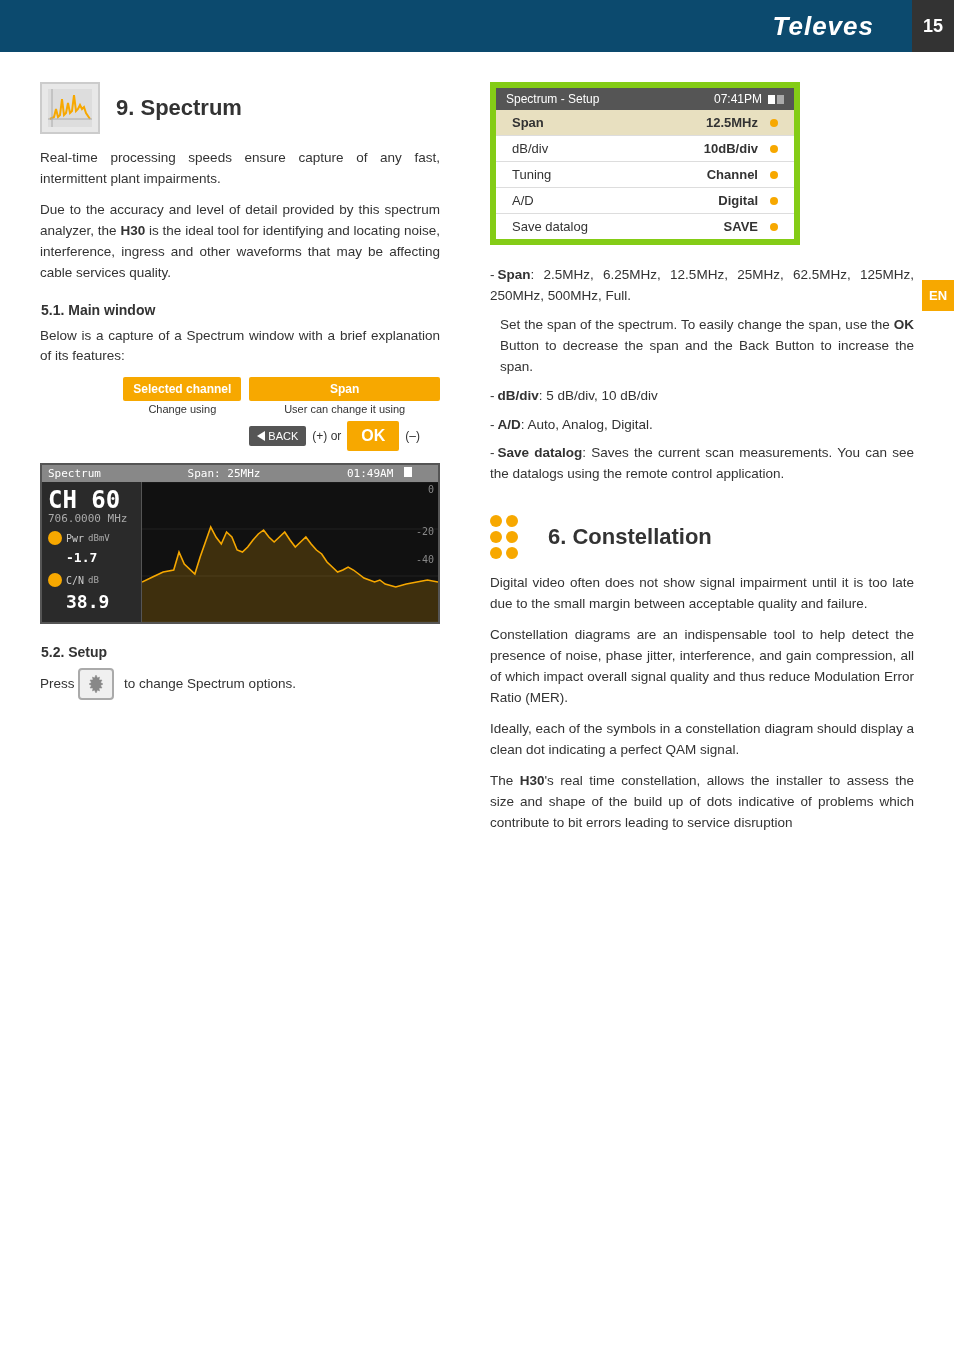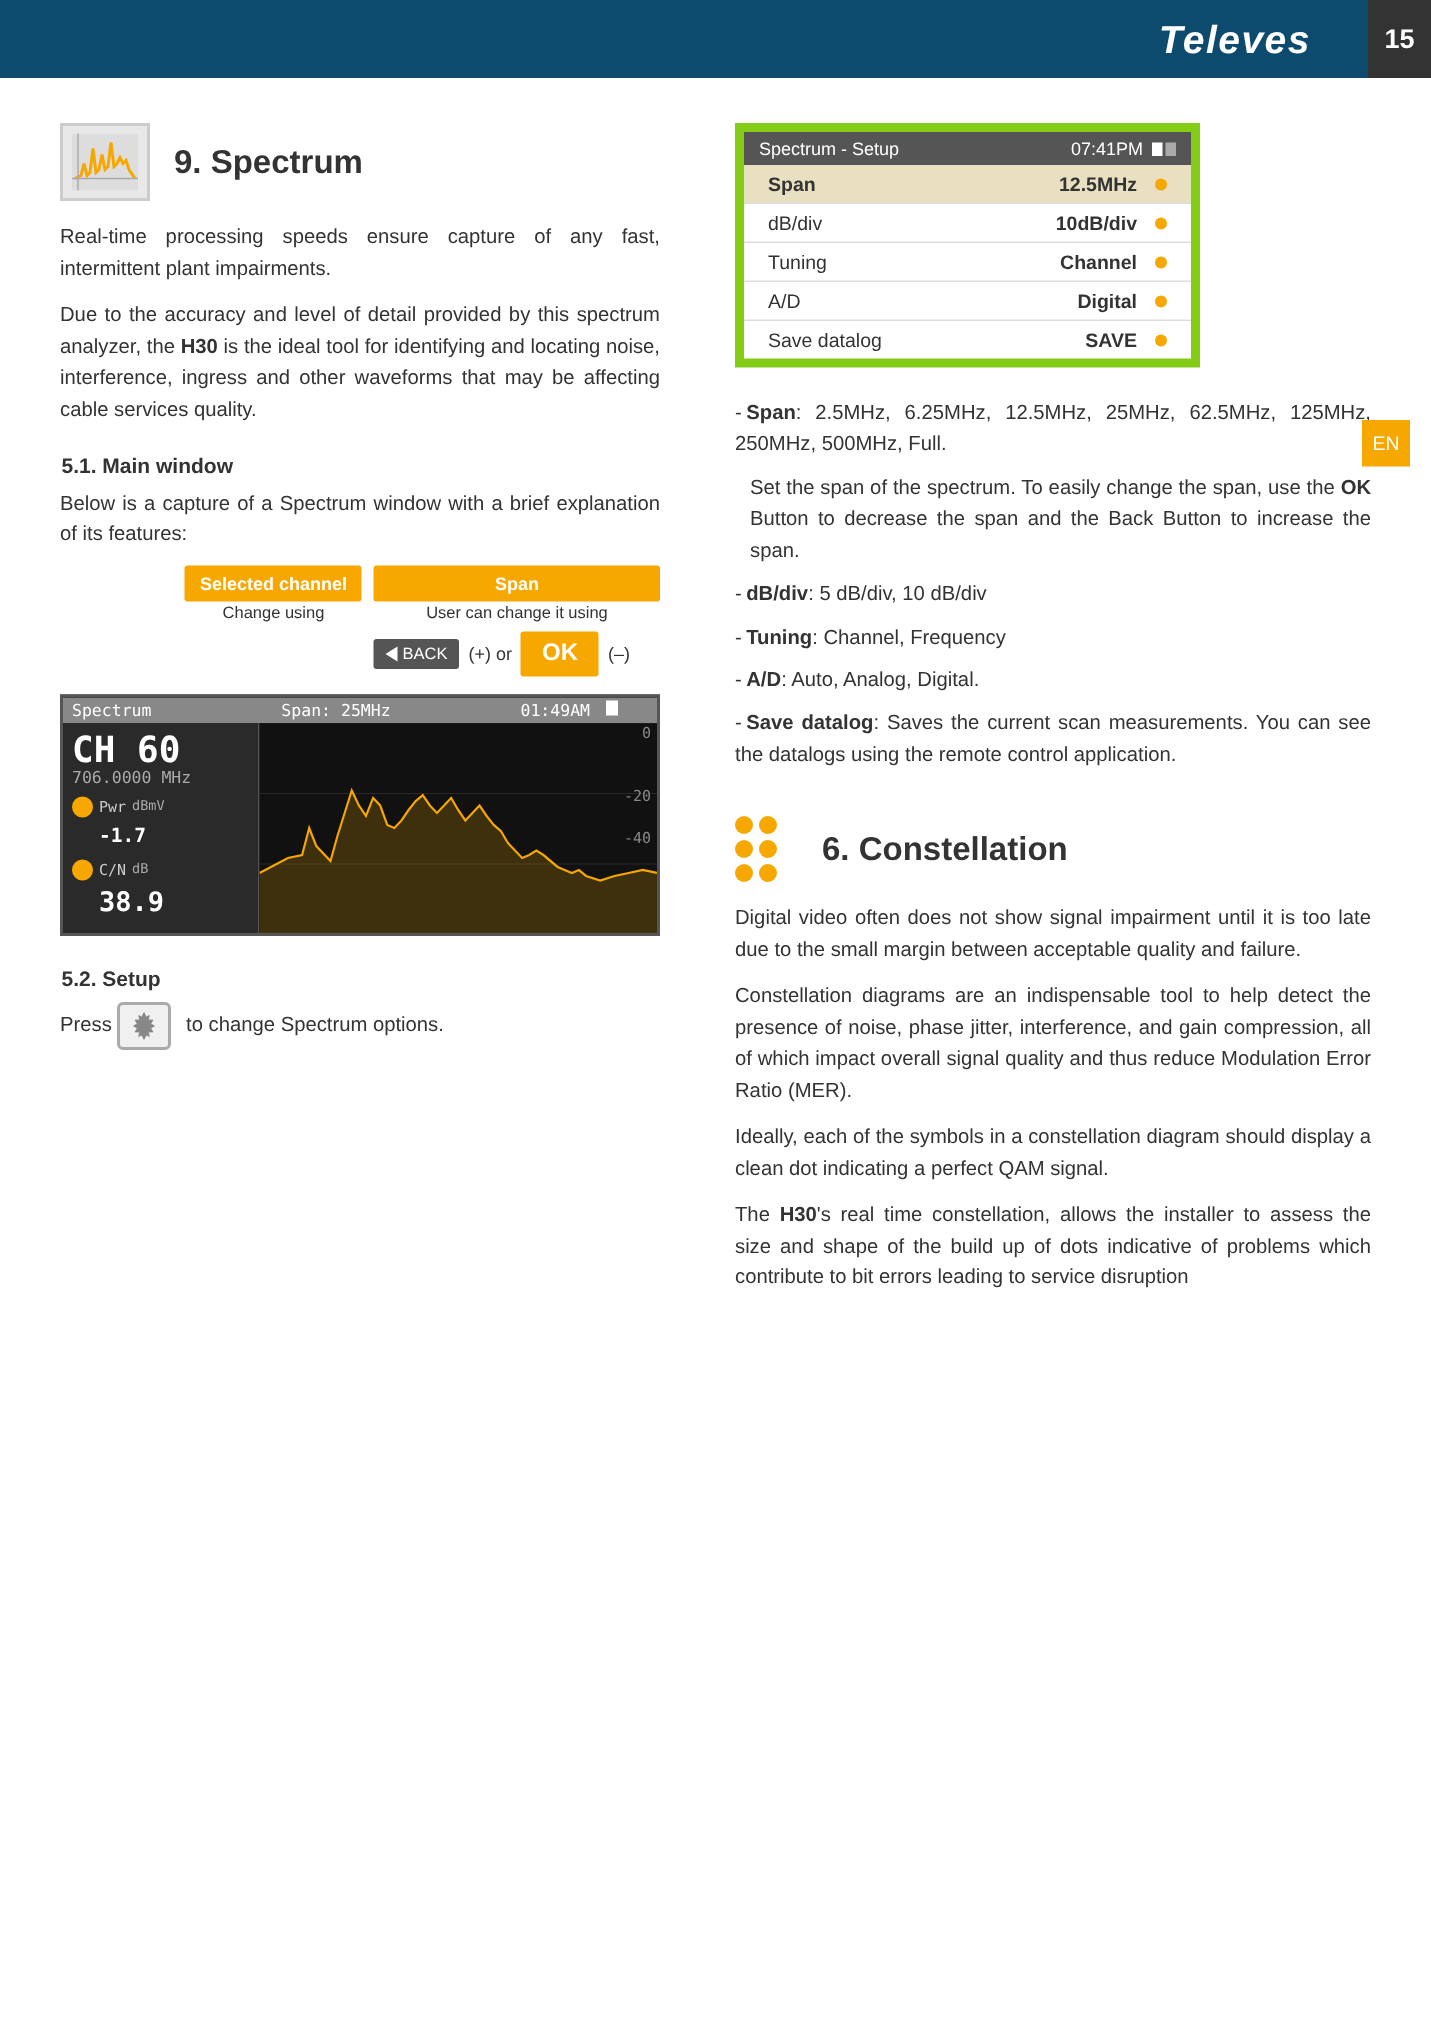--- a/index.html
+++ b/index.html
@@ -41,28 +41,28 @@
       display: flex;
       align-items: center;
       justify-content: center;
       font-size: 18px;
       font-weight: bold;
     }
 
     
     .en-badge {
       position: absolute;
-      right: 14px;
+      right: 0;
       top: 280px;
       background: #F7A800;
       color: #fff;
       width: 32px;
       padding: 8px 0;
       text-align: center;
-      font-weight: normal;
+      font-weight: bold;
       font-size: 13px;
       z-index: 10;
     }
 
     
     .content {
       display: flex;
       gap: 0;
     }
     .left-col {
@@ -198,21 +198,21 @@
       justify-content: space-between;
       align-items: center;
       padding: 2px 6px;
       font-size: 11px;
       color: #fff;
     }
     .spectrum-screen-body {
       display: flex;
     }
     .spectrum-left-panel {
-      width: 131px;
+      width: 100px;
       background: #2a2a2a;
       padding: 6px;
       border-right: 1px solid #555;
     }
     .spectrum-ch {
       font-size: 24px;
       font-weight: bold;
       color: #fff;
       line-height: 1;
     }
@@ -547,23 +547,20 @@
       <li>
         <span class="dash">-</span><strong>Span</strong>: 2.5MHz, 6.25MHz, 12.5MHz, 25MHz, 62.5MHz, 125MHz, 250MHz, 500MHz, Full.
       </li>
       <li style="padding-left:10px;">
         Set the span of the spectrum. To easily change the span, use the <strong>OK</strong> Button to decrease the span and the Back Button to increase the span.
       </li>
       <li>
         <span class="dash">-</span><strong>dB/div</strong>: 5 dB/div, 10 dB/div
       </li>
       <li>
-        <span class="dash">-</span><strong>Tuning</strong>: Channel, Frequency
-      </li>
-      <li>
         <span class="dash">-</span><strong>A/D</strong>: Auto, Analog, Digital.
       </li>
       <li>
         <span class="dash">-</span><strong>Save datalog</strong>: Saves the current scan measurements. You can see the datalogs using the remote control application.
       </li>
     </ul>
 
     <div class="constellation-section">
       <div class="constellation-header">
 

